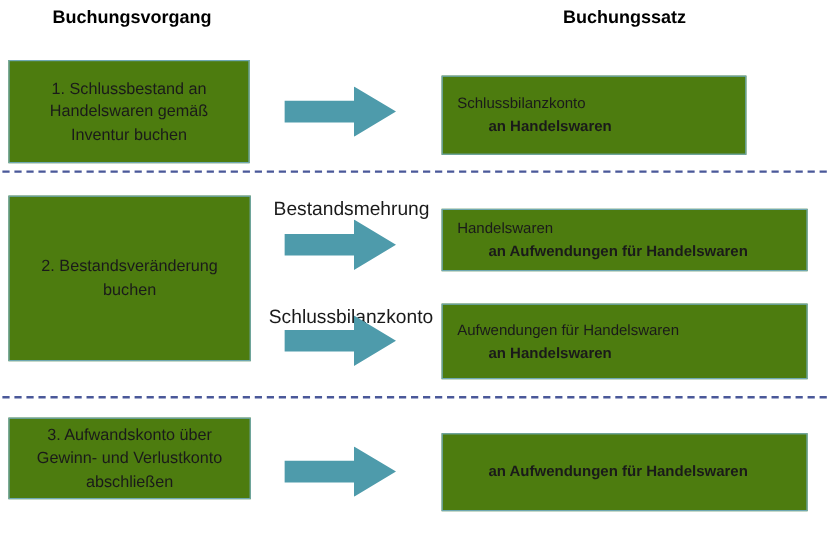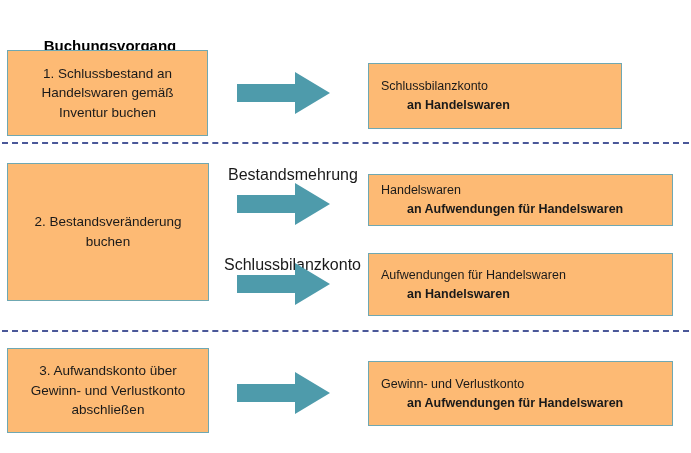--- a/index.html
+++ b/index.html
@@ -25,28 +25,28 @@
   
   .col-header {
     position: absolute;
     font-size: 15px;
     font-weight: bold;
     color: #000000;
     text-align: center;
     letter-spacing: 0px;
     white-space: nowrap;
   }
-  #hdr-left  { left: 10px;  top: 6px;  width: 200px; margin-top: 31px; }
+  #hdr-left  { left: 10px;  top: 6px;  width: 200px; }
   #hdr-right { left: 368px; top: 6px;  width: 305px; }
 
   
   .box {
     position: absolute;
     box-sizing: border-box;
-    background: #fdba74;
+    background: #4d7c0f;
     border: 1px solid #6fa8b2;
     display: flex;
     color: #1a1a1a;
   }
   .box-left {
     align-items: center;
     justify-content: center;
     text-align: center;
     font-size: 13.5px;
     line-height: 1.45;
@@ -62,21 +62,21 @@
   }
   .box-right .entry-line2 {
     display: block;
     padding-left: 26px;
     font-weight: bold;
   }
 
   
   #box-step1 { left: 7px;  top: 50px;  width: 201px; height: 86px; }
   #box-step2 { left: 7px;  top: 163px; width: 202px; height: 138px; }
-  #box-step3 { left: 7px;  top: 348px; width: 202px; height: 85px; }
+  #box-step3 { left: 7px;  top: 348px; width: 202px; height: 68px; }
 
   
   #entry-1  { left: 368px; top: 63px;  width: 254px; height: 66px; }
   #entry-2a { left: 368px; top: 174px; width: 305px; height: 52px; }
   #entry-2b { left: 368px; top: 253px; width: 305px; height: 63px; }
   #entry-3  { left: 368px; top: 361px; width: 305px; height: 65px; }
 
   
   .arrow {
     position: absolute;
@@ -109,20 +109,21 @@
   }
   #divider-1 { top: 142px; }
   #divider-2 { top: 330px; }
 </style>
 </head>
 <body>
 
 <div class="canvas">
 
   <div class="col-header" id="hdr-left">Buchungsvorgang</div>
+  <div class="col-header" id="hdr-right">Buchungssatz</div>
 
   <div class="box box-left" id="box-step1">1. Schlussbestand an Handelswaren gemäß Inventur buchen</div>
 
   <svg class="arrow" id="arrow-1" viewBox="0 0 93 42">
     <polygon points="0,12 58,12 58,0 93,21 58,42 58,30 0,30" fill="#4e9bab"></polygon>
   </svg>
 
   <div class="box box-right" id="entry-1">
     <div>
       <span class="entry-line1">Schlussbilanzkonto</span>
@@ -163,18 +164,17 @@
   <div class="divider" id="divider-2"></div>
 
   <div class="box box-left" id="box-step3">3. Aufwandskonto über Gewinn- und Verlustkonto abschließen</div>
 
   <svg class="arrow" id="arrow-3" viewBox="0 0 93 42">
     <polygon points="0,12 58,12 58,0 93,21 58,42 58,30 0,30" fill="#4e9bab"></polygon>
   </svg>
 
   <div class="box box-right" id="entry-3">
     <div>
-      <span class="entry-line1">Gewinn- und Verlustkonto</span>
       <span class="entry-line2">an Aufwendungen für Handelswaren</span>
     </div>
   </div>
 
 </div>
 
 </body></html>

